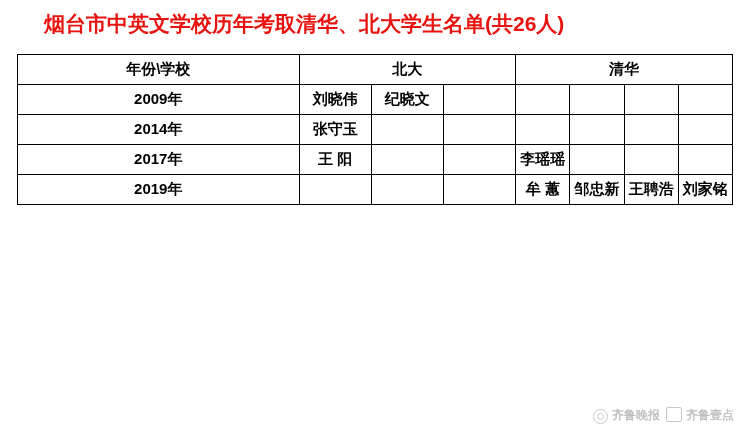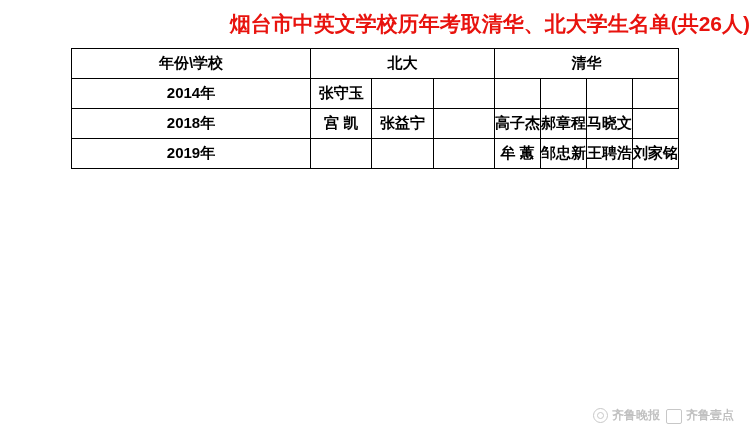--- a/index.html
+++ b/index.html
@@ -18,30 +18,31 @@
     width: 750px;
     height: 430px;
     position: relative;
     box-sizing: border-box;
     padding: 0;
   }
   .title {
     color: #e8130e;
     font-weight: bold;
     font-size: 21px;
-    text-align: right;
+    text-align: left;
     padding: 10px 0 8px 0;
     letter-spacing: 0px;
     white-space: nowrap;
     font-family: "Liberation Sans", sans-serif;
+    margin-left: 44px;
   }
   table.grid {
     border-collapse: collapse;
-    width: 608px;
-    margin: 2px auto;
+    width: 716px;
+    margin: 8px auto;
     table-layout: fixed;
   }
   table.grid td {
     border: 1px solid #000000;
     height: 29px;
     text-align: center;
     vertical-align: middle;
     font-size: 15px;
     font-weight: bold;
     color: #000000;
@@ -62,21 +63,21 @@
     position: absolute;
     right: 16px;
     bottom: 6px;
     display: flex;
     align-items: center;
     gap: 6px;
     opacity: 0.55;
   }
   .wm-left {
     display: flex;
-    align-items: center;
+    align-items: flex-end;
     gap: 4px;
     color: #8d8d8d;
     font-size: 12px;
     font-weight: bold;
   }
   .wm-circle {
     width: 13px;
     height: 13px;
     border: 1.5px solid #9a9a9a;
     border-radius: 50%;
@@ -88,21 +89,21 @@
     position: absolute;
     left: 3px;
     top: 3px;
     width: 5px;
     height: 5px;
     border: 1.5px solid #9a9a9a;
     border-radius: 50%;
   }
   .wm-right {
     display: flex;
-    align-items: flex-end;
+    align-items: flex-start;
     gap: 4px;
     color: #8d8d8d;
     font-size: 12px;
     font-weight: bold;
     font-family: Liberation Mono, monospace;
   }
   .wm-box {
     width: 14px;
     height: 13px;
     border: 1.5px solid #9a9a9a;
@@ -119,47 +120,57 @@
 
   <table class="grid">
     <tbody>
       <tr>
         <td class="year hdr">年份\学校</td>
         <td class="cell hdr" colspan="3">北大</td>
         <td class="cell hdr" colspan="4">清华</td>
       </tr>
 
 
+      <tr>
+        <td class="year">2009年</td>
+        <td class="cell">刘晓伟</td>
+        <td class="cell">纪晓文</td>
+        <td class="cell"></td>
+        <td class="cell"></td>
+        <td class="cell"></td>
+        <td class="cell"></td>
+        <td class="cell"></td>
+      </tr>
 
 
 
 
       <tr>
         <td class="year">2014年</td>
         <td class="cell">张守玉</td>
         <td class="cell"></td>
         <td class="cell"></td>
         <td class="cell"></td>
         <td class="cell"></td>
         <td class="cell"></td>
         <td class="cell"></td>
       </tr>
 
 
-
       <tr>
-        <td class="year">2018年</td>
-        <td class="cell">宫 凯</td>
-        <td class="cell">张益宁</td>
+        <td class="year">2017年</td>
+        <td class="cell">王 阳</td>
         <td class="cell"></td>
-        <td class="cell">高子杰</td>
-        <td class="cell">郝章程</td>
-        <td class="cell">马晓文</td>
+        <td class="cell"></td>
+        <td class="cell">李瑶瑶</td>
+        <td class="cell"></td>
+        <td class="cell"></td>
         <td class="cell"></td>
       </tr>
+
 
       <tr>
         <td class="year">2019年</td>
         <td class="cell"></td>
         <td class="cell"></td>
         <td class="cell"></td>
         <td class="cell">牟 蕙</td>
         <td class="cell">邹忠新</td>
         <td class="cell">王聘浩</td>
         <td class="cell">刘家铭</td>

